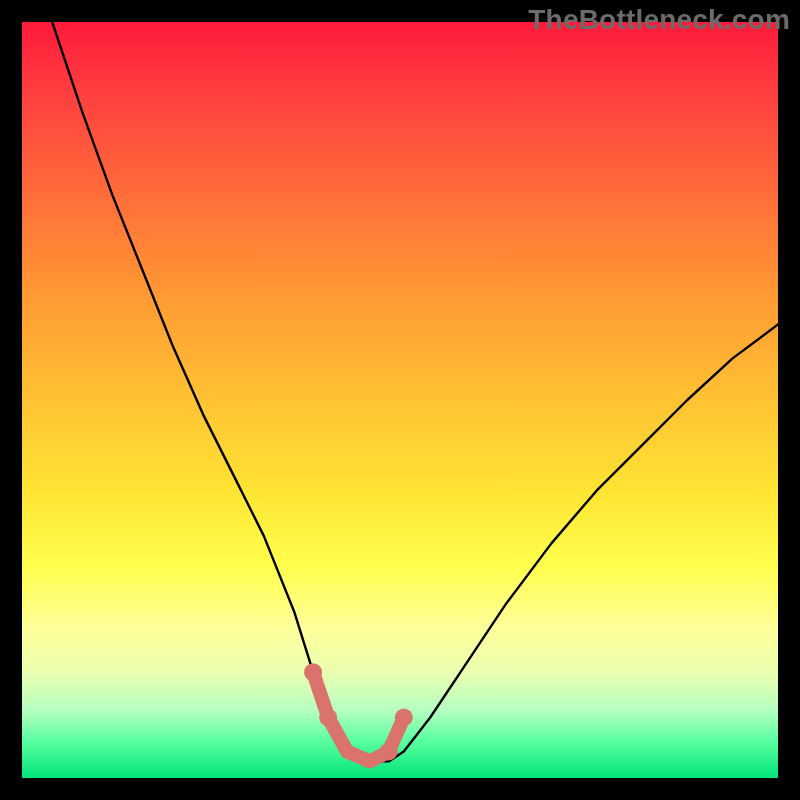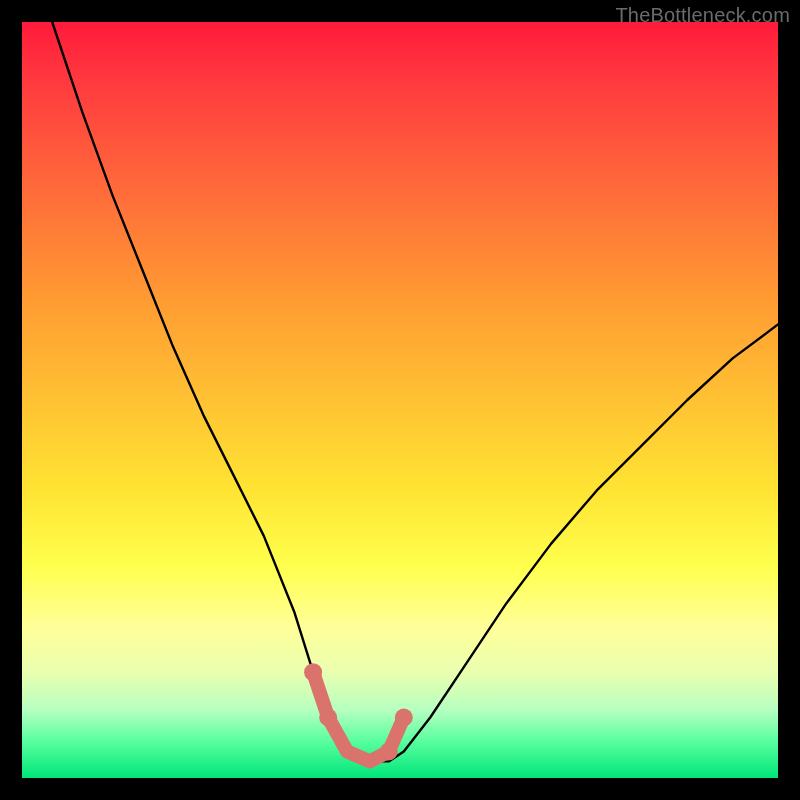--- a/index.html
+++ b/index.html
@@ -37,23 +37,24 @@
       #eaffb0 86%,
       #b6ffc0 91%,
       #5cff9f 95%,
       #00e57a 100%);
   }
   .watermark {
     position: absolute;
     top: 4px;
     right: 10px;
     color: #6b6b6b;
-    font-size: 20px;
+    font-size: 28px;
     letter-spacing: 0.2px;
     user-select: none;
+    font-weight: bold;
   }
   svg.curve {
     position: absolute;
     left: 0;
     top: 0;
     width: 756px;
     height: 756px;
     overflow: visible;
   }
 </style>

